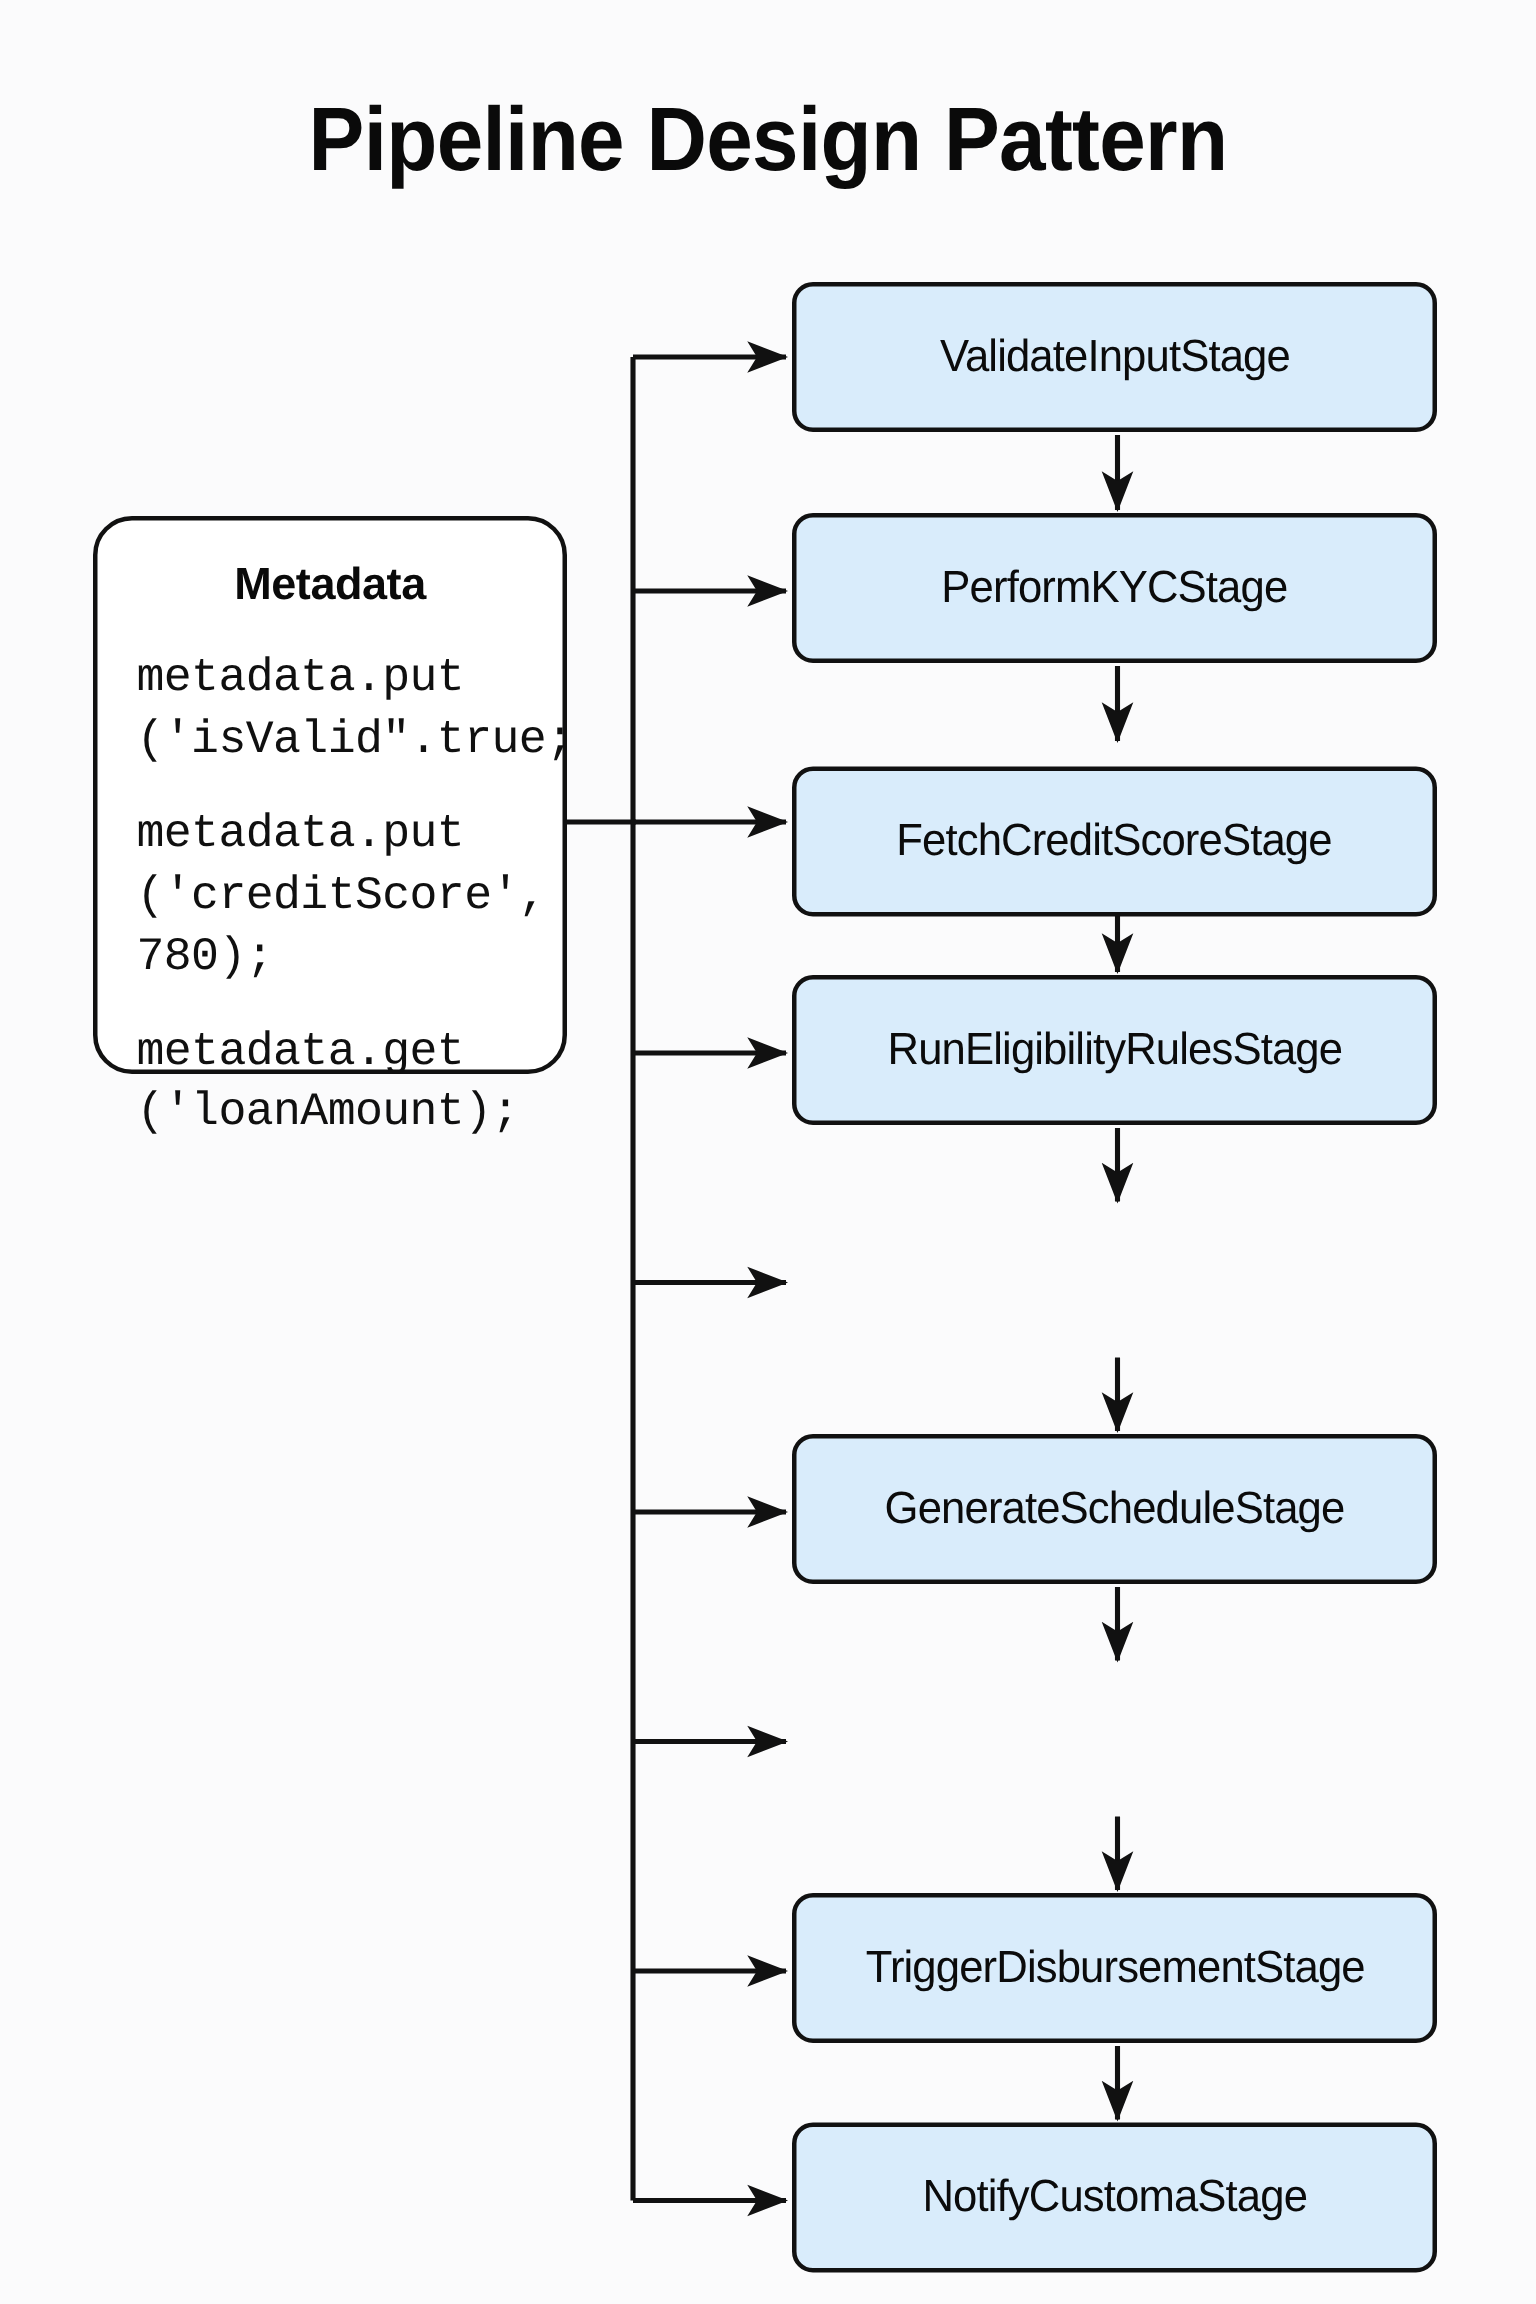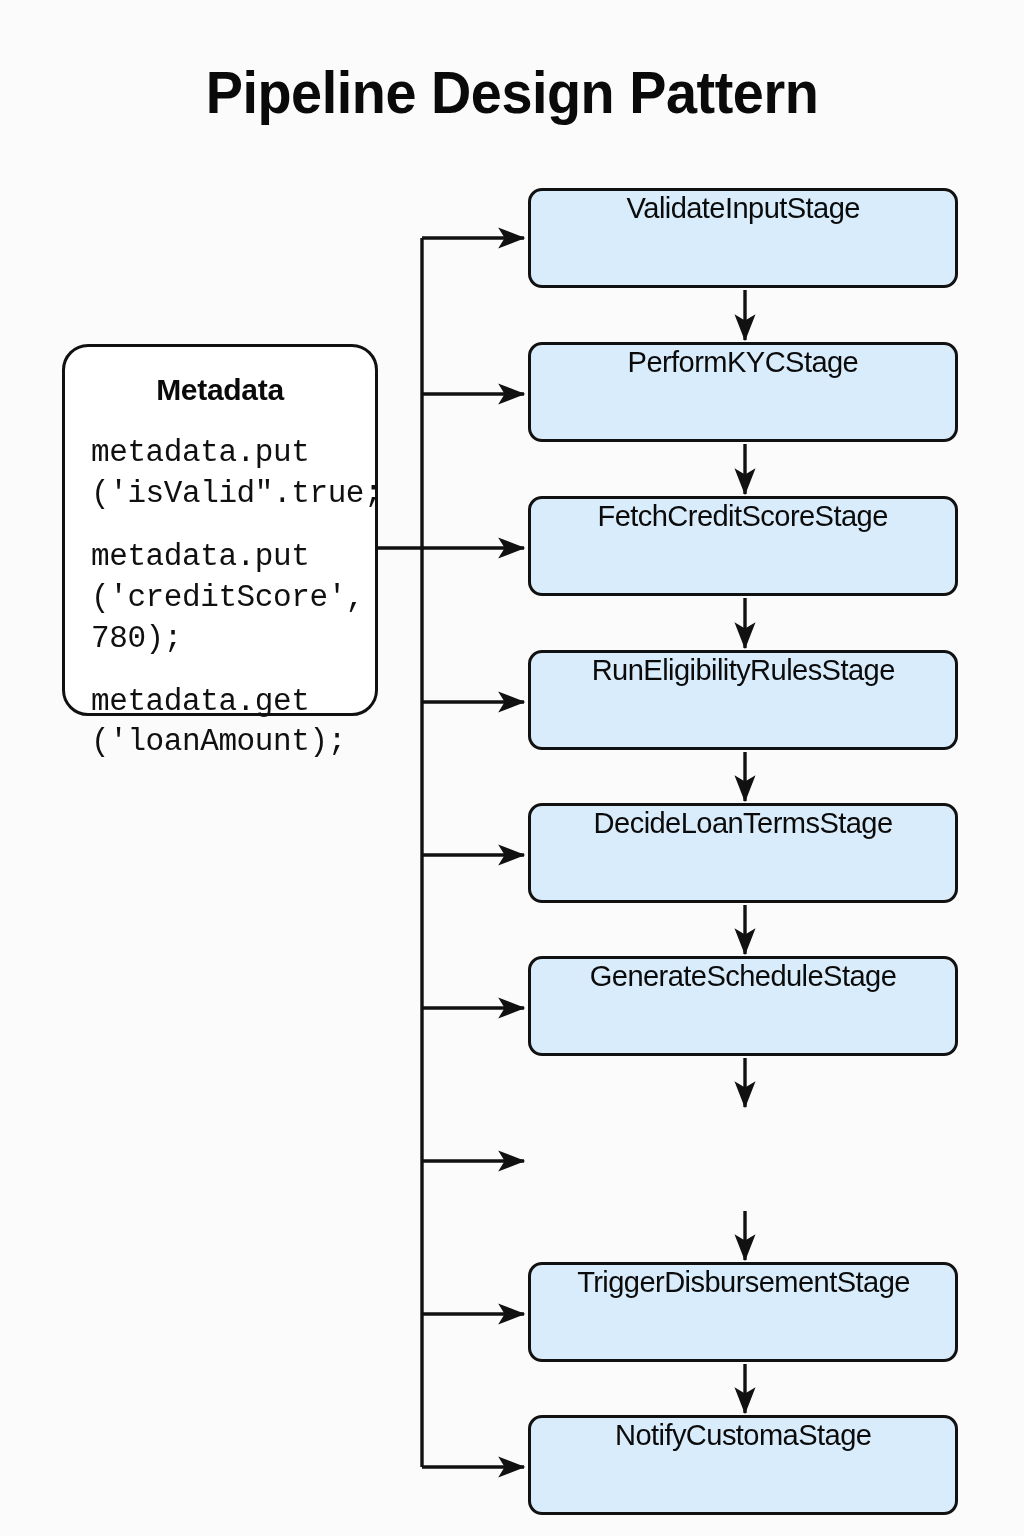--- a/index.html
+++ b/index.html
@@ -73,20 +73,21 @@
   .stage-box {
     position: absolute;
     left: 528px;
     width: 430px;
     height: 100px;
     box-sizing: border-box;
     background: #d9ecfb;
     border: 3px solid #111111;
     border-radius: 14px;
     display: flex;
+    align-items: center;
     justify-content: center;
   }
   .stage-label {
     font-size: 30px;
     font-weight: normal;
     color: #0b0b0b;
     letter-spacing: -0.6px;
     white-space: nowrap;
     font-family: "Liberation Sans", sans-serif;
     transform: scaleX(0.97);
@@ -153,28 +154,25 @@
       <line x1="745" y1="1364" x2="745" y2="1413" marker-end="url(#arrowhead)"></line>
     </g>
   </svg>
 
   <div class="stage-box" style="top:188px">
     <span class="stage-label">ValidateInputStage</span>
   </div>
   <div class="stage-box" style="top:342px">
     <span class="stage-label">PerformKYCStage</span>
   </div>
-  <div class="stage-box" style="top:496px">
+  <div class="stage-box" style="top:511px">
     <span class="stage-label">FetchCreditScoreStage</span>
   </div>
   <div class="stage-box" style="top:650px">
     <span class="stage-label">RunEligibilityRulesStage</span>
-  </div>
-  <div class="stage-box" style="top:803px">
-    <span class="stage-label">DecideLoanTermsStage</span>
   </div>
   <div class="stage-box" style="top:956px">
     <span class="stage-label">GenerateScheduleStage</span>
   </div>
   <div class="stage-box" style="top:1415px">
     <span class="stage-label">NotifyCustomaStage</span>
   </div>
   <div class="stage-box" style="top:1262px">
     <span class="stage-label">TriggerDisbursementStage</span>
   </div>

